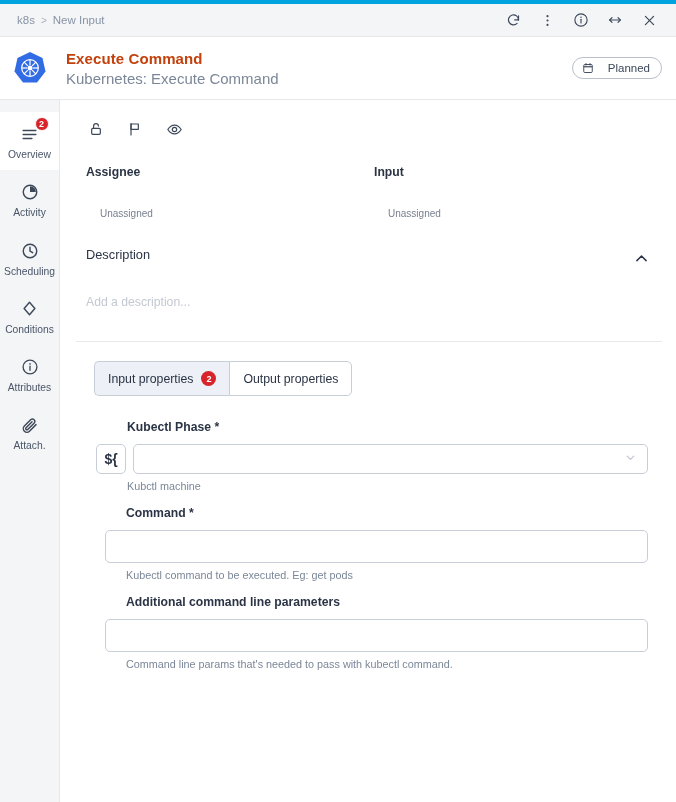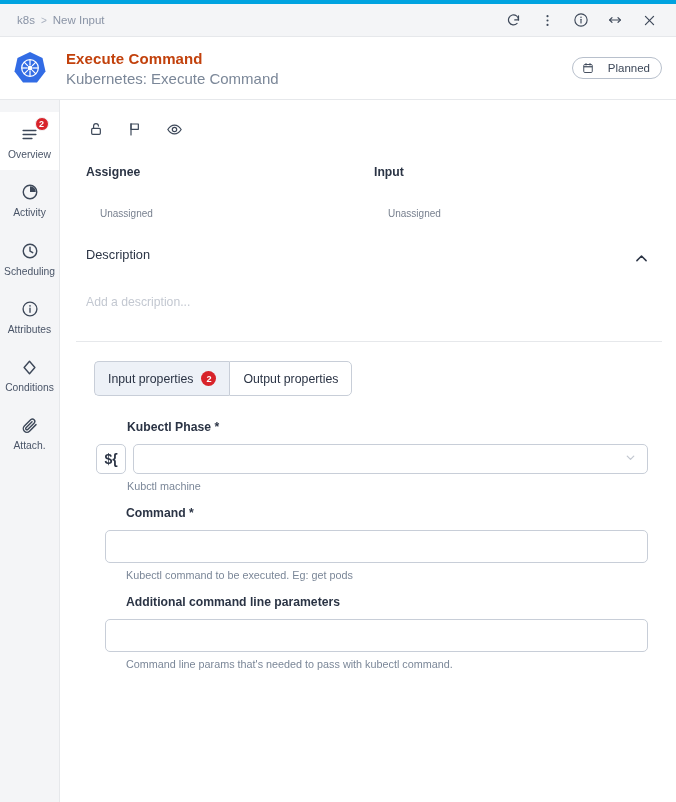--- a/index.html
+++ b/index.html
@@ -277,36 +277,36 @@
           <svg width="18" height="18" viewBox="0 0 24 24" fill="none" stroke="currentColor" stroke-width="1.9" stroke-linecap="round">
             <circle cx="12" cy="12" r="9"></circle>
               <path d="M12 6.8V12l3.6 2.2"></path>
           </svg>
         </div>
         <div class="nav-label">Scheduling</div>
       </div>
 
       <div class="nav-item">
         <div class="nav-icon">
+          <svg width="17" height="17" viewBox="0 0 24 24" fill="none" stroke="currentColor" stroke-width="2" stroke-linejoin="round">
+            <path d="M12 3.2 19.6 12 12 20.8 4.4 12z"></path>
+          </svg>
+        </div>
+        <div class="nav-label">Conditions</div>
+      </div>
+
+      <div class="nav-item">
+        <div class="nav-icon">
           <svg width="18" height="18" viewBox="0 0 24 24" fill="none" stroke="currentColor" stroke-width="1.8">
             <circle cx="12" cy="12" r="9.2"></circle>
               <path d="M12 10.8v5.6" stroke-linecap="round"></path>
               <circle cx="12" cy="7.9" r="1.1" fill="currentColor" stroke="none"></circle>
           </svg>
         </div>
         <div class="nav-label">Attributes</div>
-      </div>
-
-      <div class="nav-item">
-        <div class="nav-icon">
-          <svg width="17" height="17" viewBox="0 0 24 24" fill="none" stroke="currentColor" stroke-width="2" stroke-linejoin="round">
-            <path d="M12 3.2 19.6 12 12 20.8 4.4 12z"></path>
-          </svg>
-        </div>
-        <div class="nav-label">Conditions</div>
       </div>
 
       <div class="nav-item">
         <div class="nav-icon">
           <svg width="18" height="18" viewBox="0 0 24 24" fill="none" stroke="currentColor" stroke-width="1.9" stroke-linecap="round" stroke-linejoin="round">
             <path d="M20 11.5 11.3 20.2a4.8 4.8 0 0 1-6.8-6.8l8.7-8.7a3.2 3.2 0 0 1 4.5 4.5l-8.7 8.7a1.6 1.6 0 0 1-2.3-2.3l8-8"></path>
           </svg>
         </div>
         <div class="nav-label">Attach.</div>
       </div>

